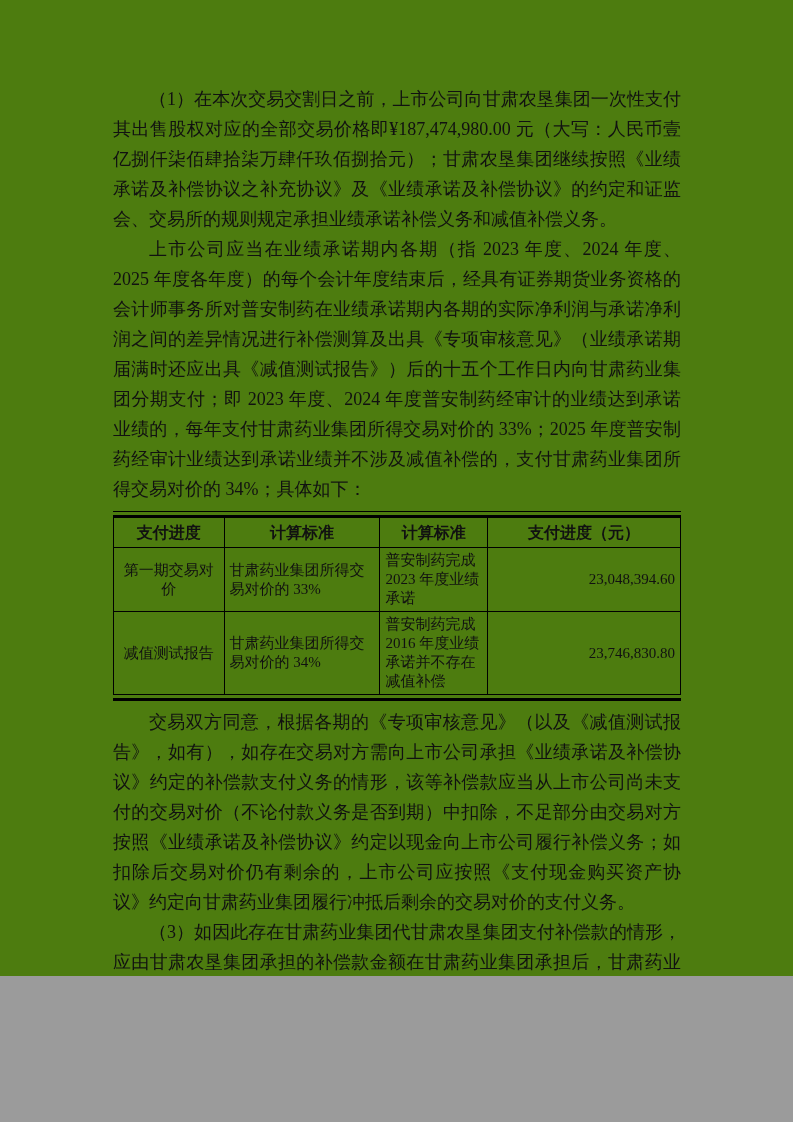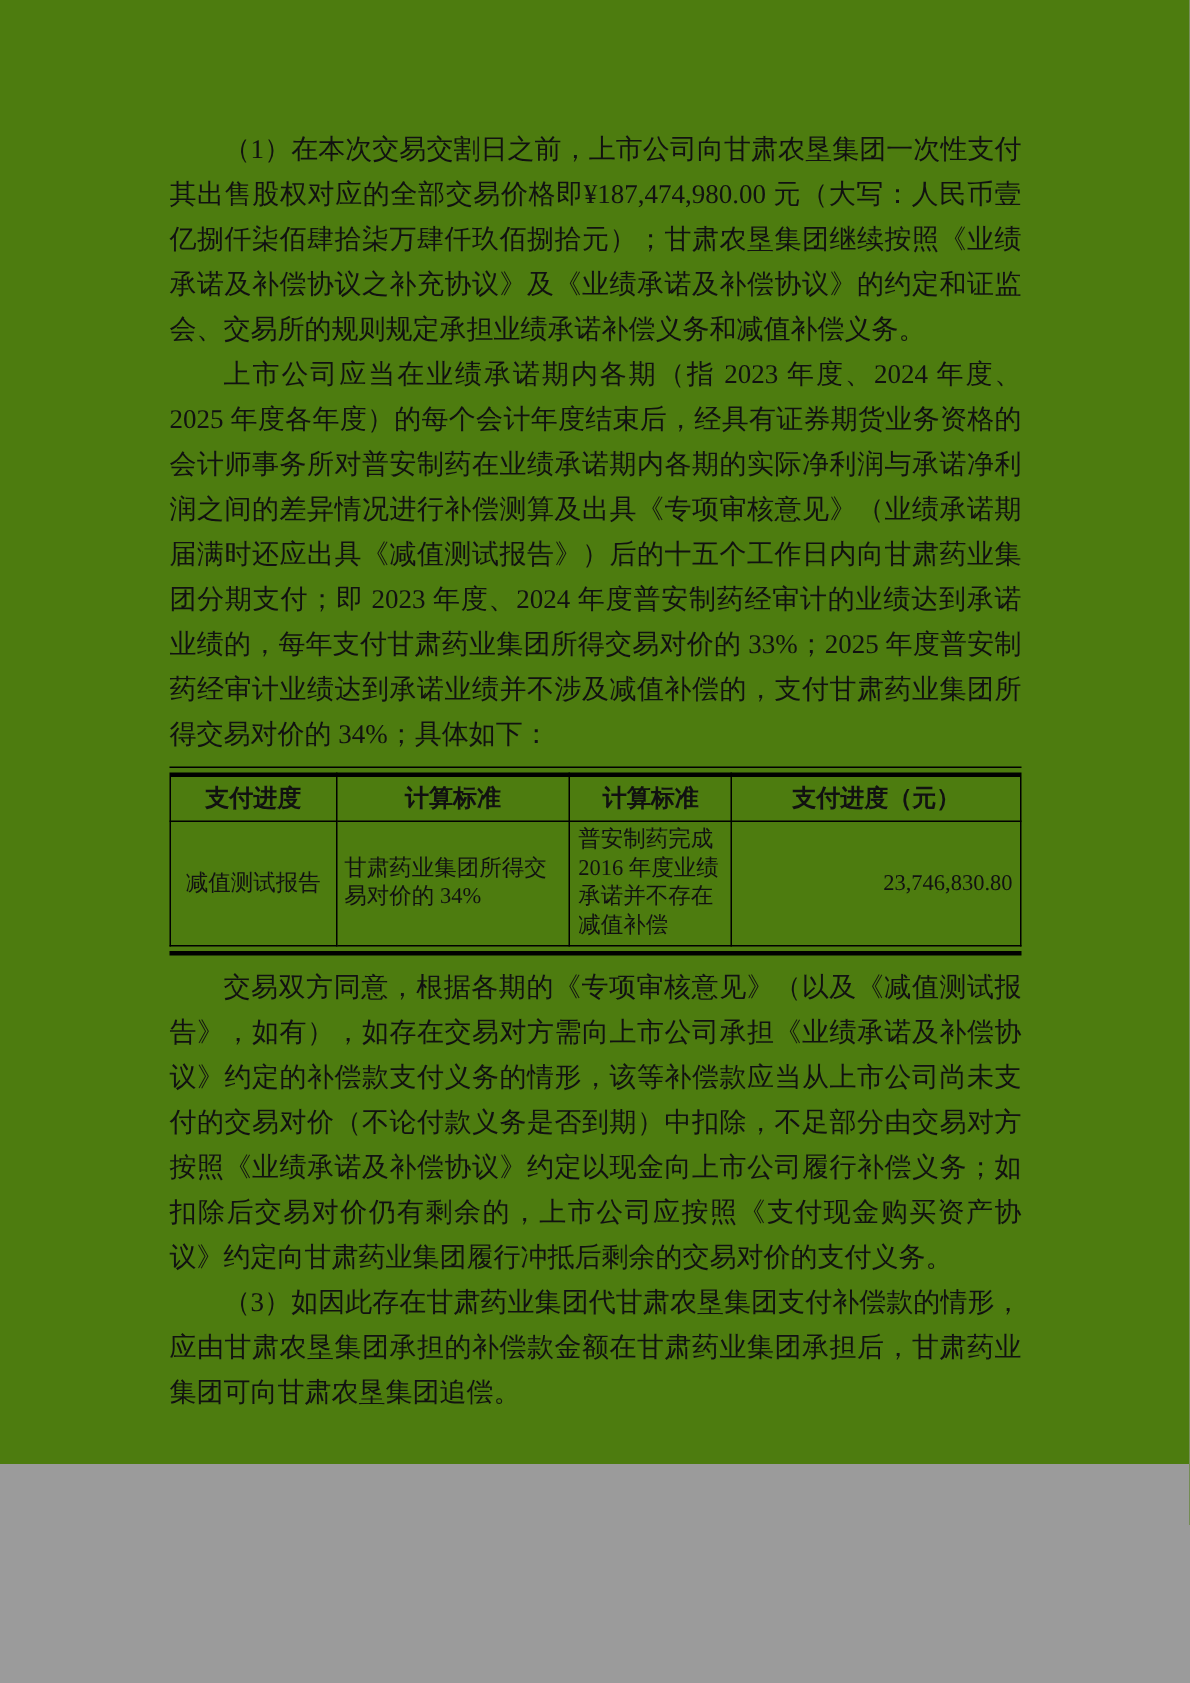--- a/index.html
+++ b/index.html
@@ -94,20 +94,26 @@
         <thead>
           <tr>
             <th>支付进度</th>
             <th>计算标准</th>
             <th>计算标准</th>
             <th>支付进度（元）</th>
           </tr>
         </thead>
         <tbody>
           <tr>
+            <td class="cell-progress">第一期交易对价</td>
+            <td class="cell-standard">甘肃药业集团所得交易对价的 33%</td>
+            <td class="cell-condition">普安制药完成 2023 年度业绩承诺</td>
+            <td class="cell-amount">23,048,394.60</td>
+          </tr>
+          <tr>
             <td class="cell-progress">减值测试报告</td>
             <td class="cell-standard">甘肃药业集团所得交易对价的 34%</td>
             <td class="cell-condition">普安制药完成 2016 年度业绩承诺并不存在减值补偿</td>
             <td class="cell-amount">23,746,830.80</td>
           </tr>
         </tbody>
       </table>
     </div>
 
     <p class="para">交易双方同意，根据各期的《专项审核意见》（以及《减值测试报告》，如有），如存在交易对方需向上市公司承担《业绩承诺及补偿协议》约定的补偿款支付义务的情形，该等补偿款应当从上市公司尚未支付的交易对价（不论付款义务是否到期）中扣除，不足部分由交易对方按照《业绩承诺及补偿协议》约定以现金向上市公司履行补偿义务；如扣除后交易对价仍有剩余的，上市公司应按照《支付现金购买资产协议》约定向甘肃药业集团履行冲抵后剩余的交易对价的支付义务。</p>

